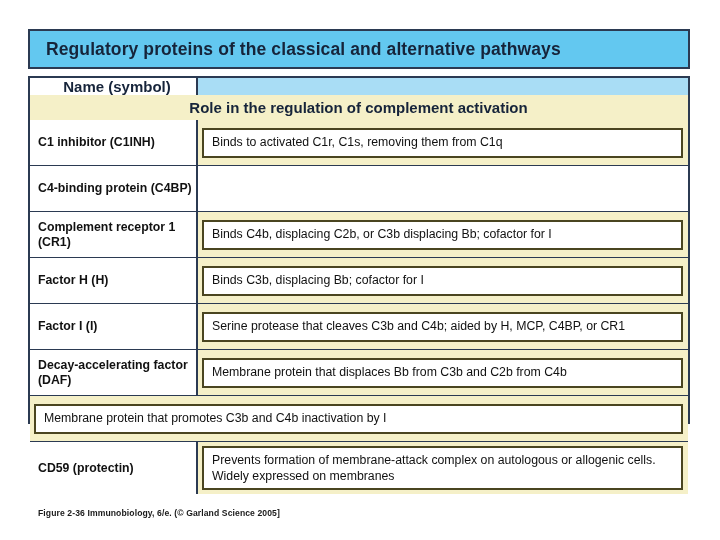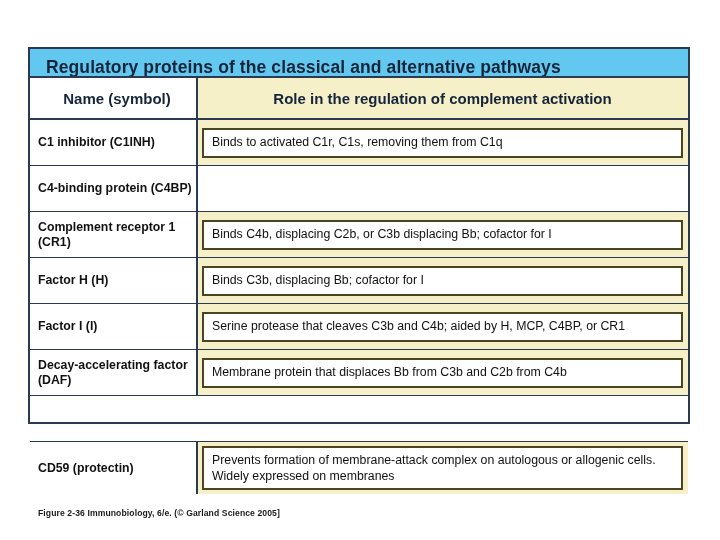--- a/index.html
+++ b/index.html
@@ -20,21 +20,21 @@
     width: 720px;
     height: 540px;
     background: #ffffff;
     overflow: hidden;
   }
 
   
   .title-bar {
     position: absolute;
     left: 28px;
-    top: 47px;
+    top: 29px;
     width: 662px;
     height: 40px;
     background: #63c8f0;
     border: 2px solid #2b3a52;
     box-sizing: border-box;
     display: flex;
     align-items: center;
   }
   .title-text {
     padding-left: 16px;
@@ -53,20 +53,21 @@
     width: 662px;
     height: 412px;
     box-sizing: border-box;
   }
 
   .row {
     position: relative;
     display: flex;
     box-sizing: border-box;
     width: 100%;
+    flex-direction: column;
   }
 
   
   .header-row {
     height: 44px;
     background: #a9ddf5;
     border: 2px solid #2b3a52;
     box-sizing: border-box;
   }
   .header-row .cell-name {
@@ -246,20 +247,25 @@
           <span class="name-text">Decay-accelerating factor (DAF)</span>
         </div>
         <div class="cell-role">
           <div class="role-box">
             <span class="role-text">Membrane protein that displaces Bb  from C3b  and  C2b  from C4b</span>
           </div>
         </div>
       </div>
 
       <div class="data-row">
+        <div class="cell-role">
+          <div class="role-box">
+            <span class="role-text">Membrane protein that promotes C3b and C4b inactivation  by I</span>
+          </div>
+        </div>
       </div>
 
       <div class="data-row tall">
         <div class="cell-name">
           <span class="name-text">CD59 (protectin)</span>
         </div>
         <div class="cell-role">
           <div class="role-box">
             <span class="role-text">Prevents formation of membrane-attack  complex on autologous or allogenic cells.  Widely  expressed on  membranes</span>
           </div>

